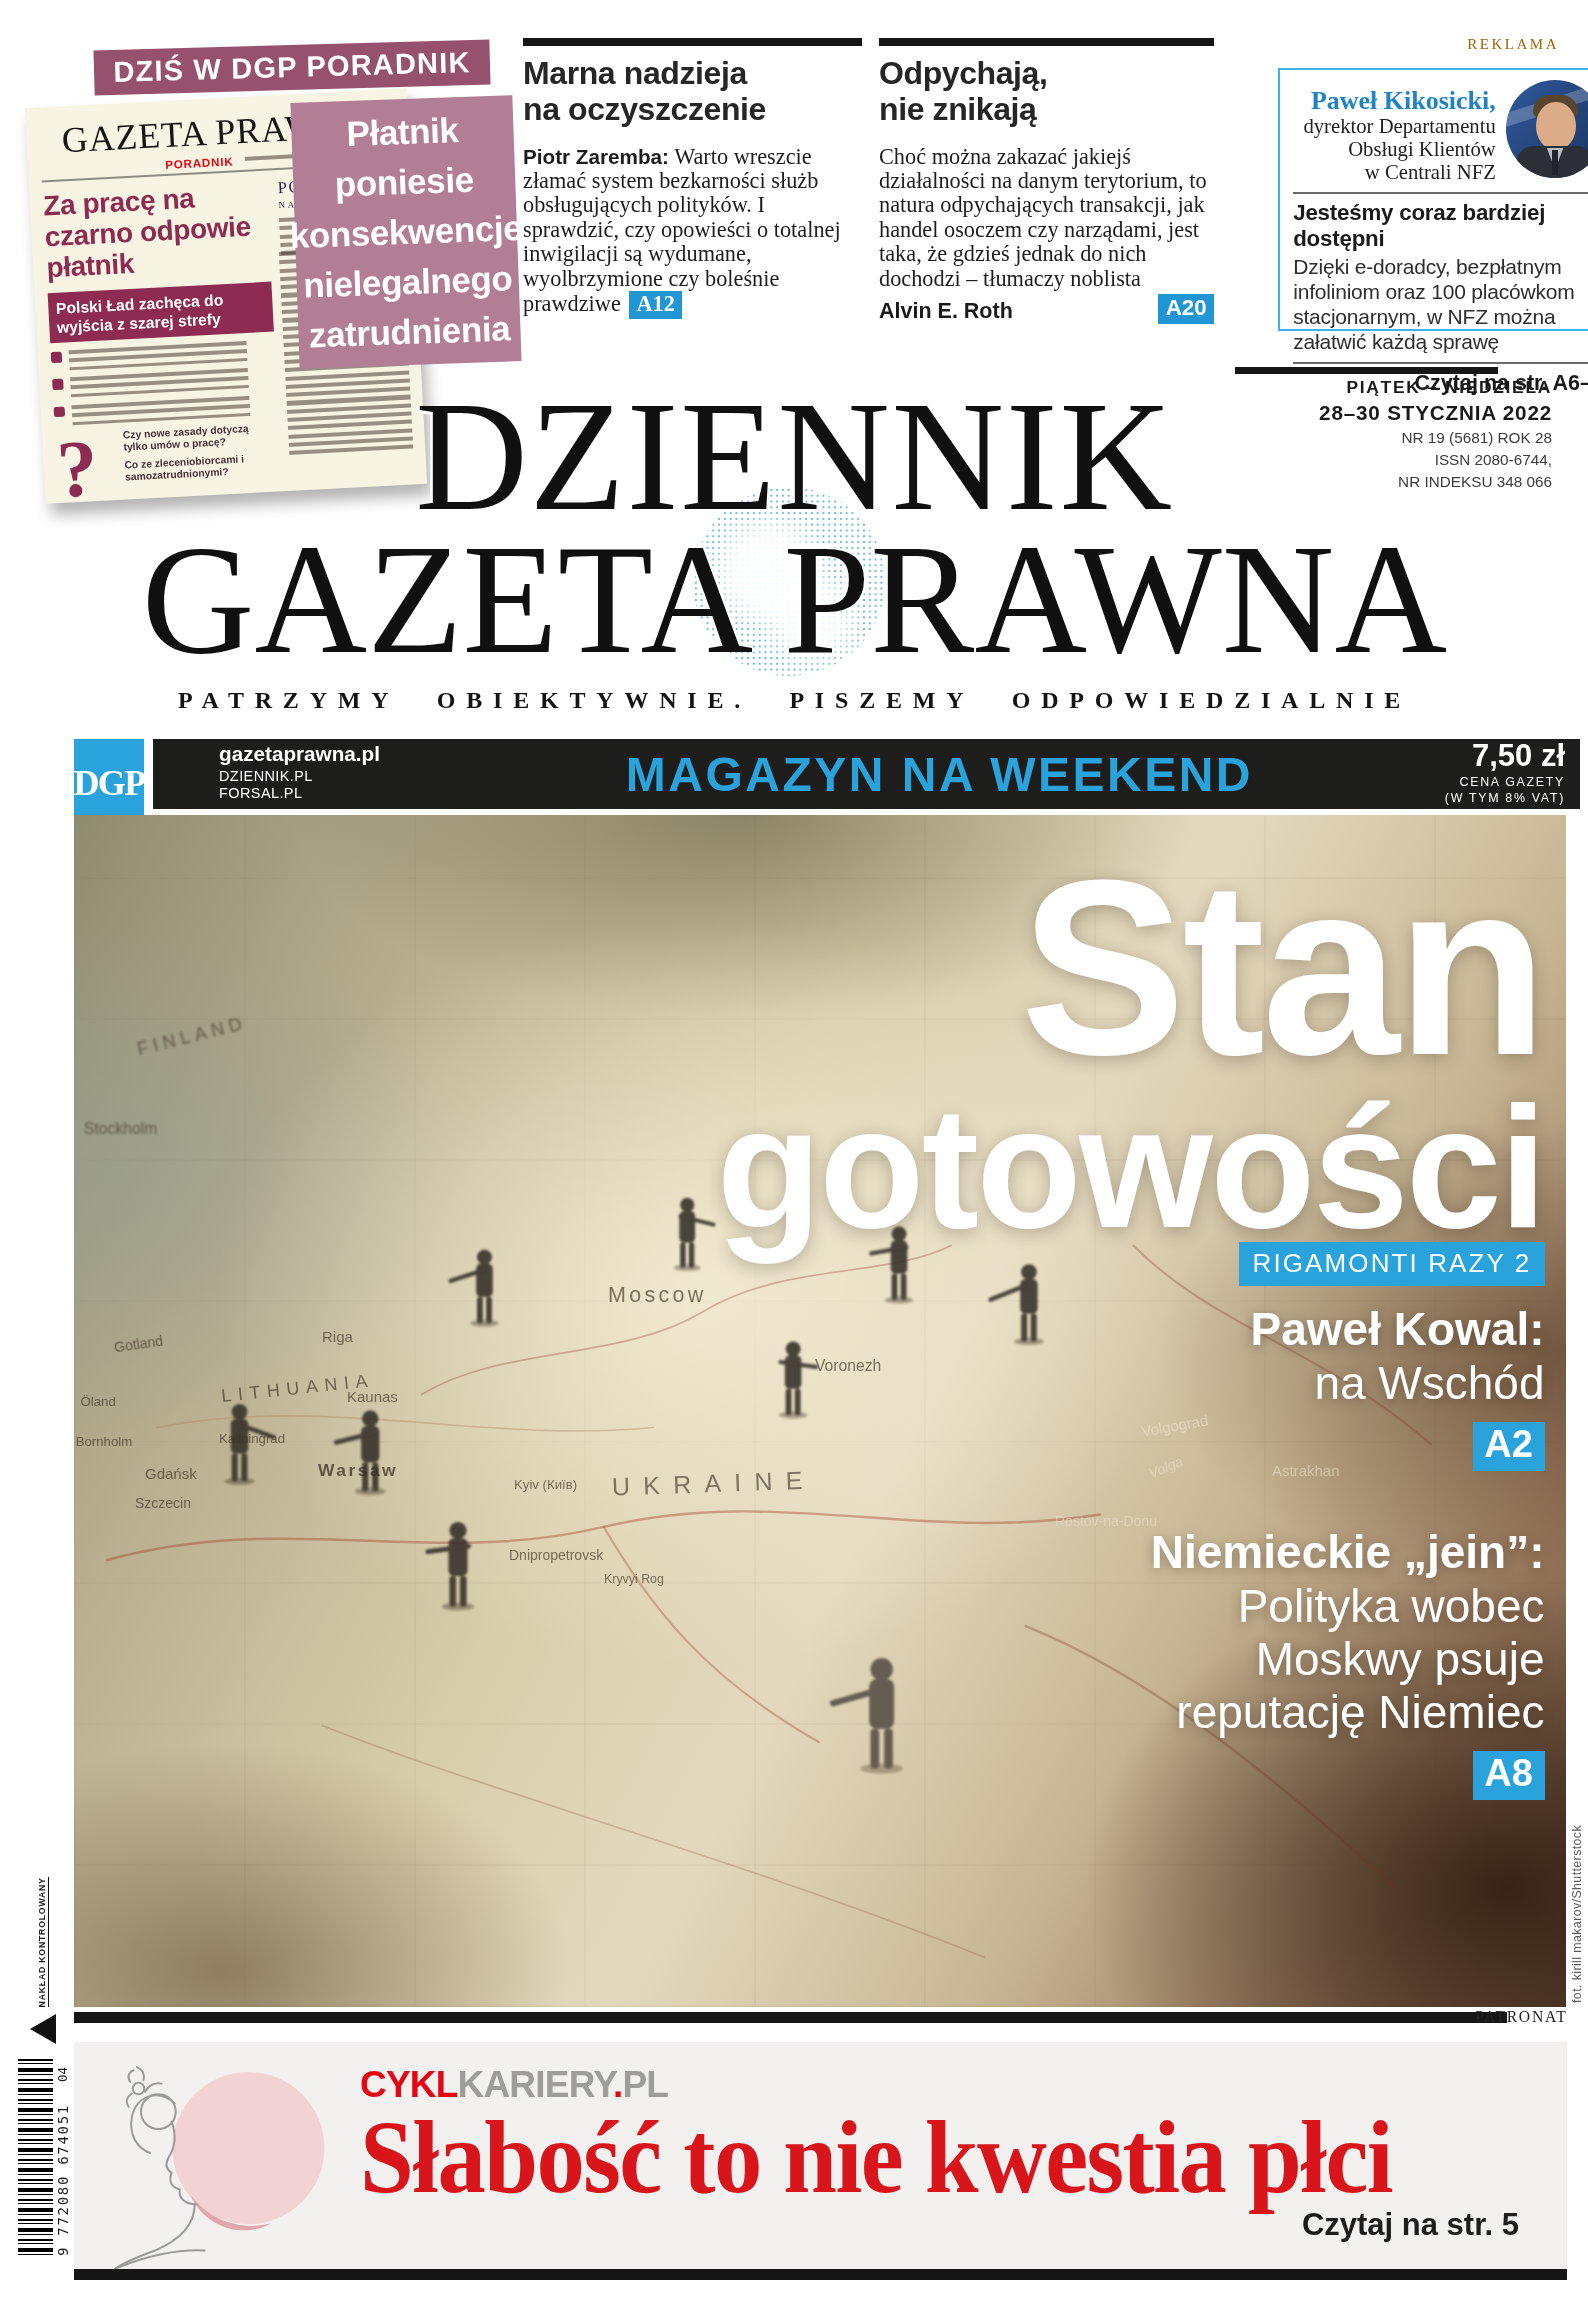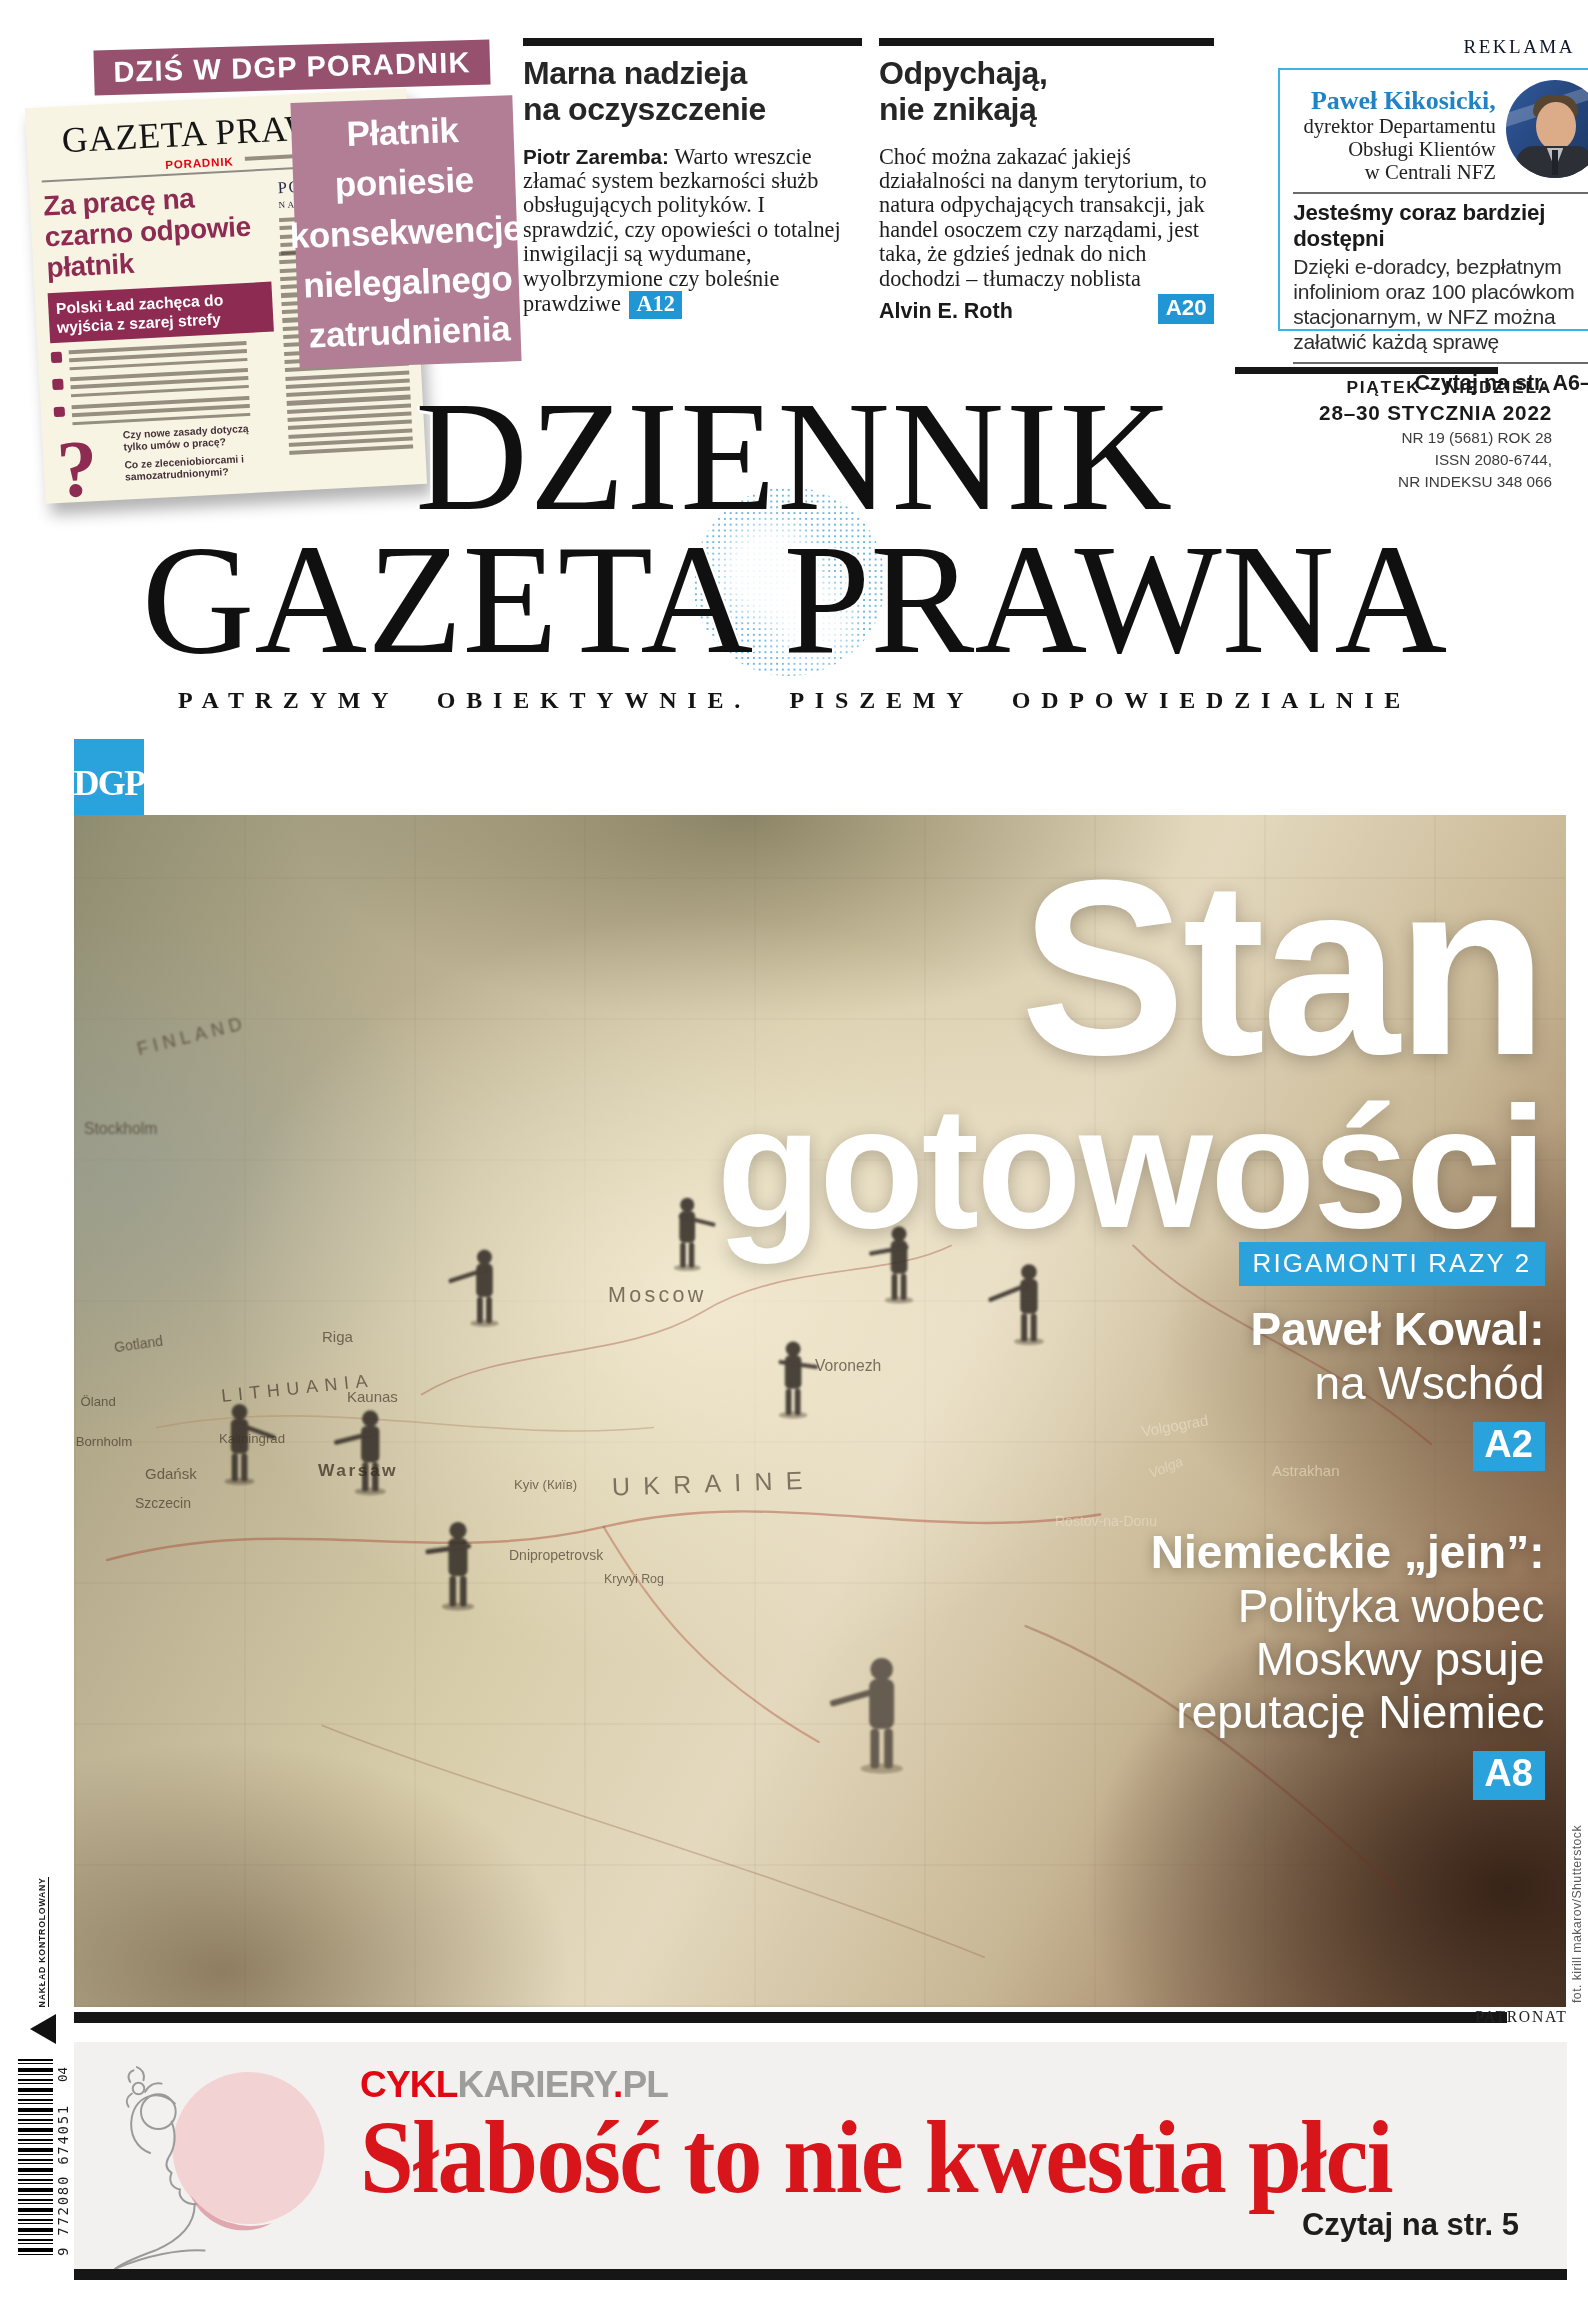--- a/index.html
+++ b/index.html
@@ -52,21 +52,21 @@
   .col .rule{height:8.3px;background:#161616;margin-bottom:8.3px;}
   .col h2{margin:0;font-size:32px;line-height:36px;color:#262626;letter-spacing:-0.4px;}
   .col .body{margin-top:18px;font-family:"Liberation Serif",serif;font-size:22.3px;line-height:24.4px;color:#1d1d1d;}
   .col .body b{font-family:"Liberation Sans",sans-serif;font-size:20.7px;}
   .badge{display:inline-block;background:#2196d4;color:#fff;font-weight:bold;
      font-size:22.3px;padding:0.8px 7.4px 2.5px 7.4px;margin-left:8.3px;}
   .col2-footer{display:flex;justify-content:space-between;align-items:flex-end;margin-top:3.3px;}
   .col2-footer .auth{font-weight:bold;font-size:21.5px;}
 
   
-  .reklama{right:14px;top:36px;font-family:"Liberation Serif",serif;font-size:19px;letter-spacing:2.5px;color:#0f172a;}
+  .reklama{right:30px;top:36px;font-family:"Liberation Serif",serif;font-size:15px;letter-spacing:2.5px;color:#a16207;}
   .ad-box{left:1235px;top:68px;width:341px;height:263px;border:2.5px solid #3ab5ea;box-sizing:border-box;
      padding:10px 13.2px 8.3px 13.2px;background:#fff;margin-left:43px;}
   .ad-top{display:flex;}
   .ad-names{flex:1;text-align:right;padding-right:10px;padding-top:8.3px;}
   .ad-name{color:#1f83c4;font-family:"Liberation Serif",serif;font-weight:bold;font-size:26px;line-height:26.5px;}
   .ad-title{font-family:"Liberation Serif",serif;font-size:20.7px;line-height:23px;color:#222;}
   .avatar{width:98px;height:98px;border-radius:50%;flex:none;position:relative;overflow:hidden;
      background:linear-gradient(125deg,#31599c 0%,#26477f 45%,#1b365f 100%);}
   .avatar .stripe{position:absolute;left:-16.5px;top:15px;width:149px;height:13.2px;background:rgba(255,255,255,.22);transform:rotate(-18deg);}
   .av-hair{position:absolute;left:27px;top:15px;width:45px;height:23px;background:#57452f;border-radius:21.5px 21.5px 8.3px 8.3px;}
@@ -281,20 +281,33 @@
   </div>
 
   <div class="abs globe"></div>
   <div class="abs masthead">
     <div class="l1">DZIENNIK</div>
     <div class="l2">GAZETA PRAWNA</div>
   </div>
   <div class="abs tagline">PATRZYMY OBIEKTYWNIE. PISZEMY ODPOWIEDZIALNIE</div>
 
   <div class="abs dgp-sq">DGP</div>
+  <div class="abs black-bar">
+    <div class="bar-sites">
+      <div class="s1">gazetaprawna.pl</div>
+      <div class="s2">DZIENNIK.PL</div>
+      <div class="s2">FORSAL.PL</div>
+    </div>
+    <div class="bar-mag">MAGAZYN NA WEEKEND</div>
+    <div class="bar-price">
+      <div class="p1">7,50 zł</div>
+      <div class="p2">CENA GAZETY</div>
+      <div class="p2">(W TYM 8% VAT)</div>
+    </div>
+  </div>
 
   <div class="abs hero">
     <svg class="deco" width="1492" height="1192" viewBox="0 0 1803 1440">
       <defs>
           <filter id="blur1" x="-40%" y="-40%" width="180%" height="180%">
             <feGaussianBlur stdDeviation="1.2"></feGaussianBlur>
           </filter>
         </defs>
       <g stroke-linecap="round" fill="none">
         <path d="M40,900 C260,840 430,910 640,860 C850,810 1020,880 1240,845" stroke="#a23b28" stroke-width="3" opacity=".40"></path>

